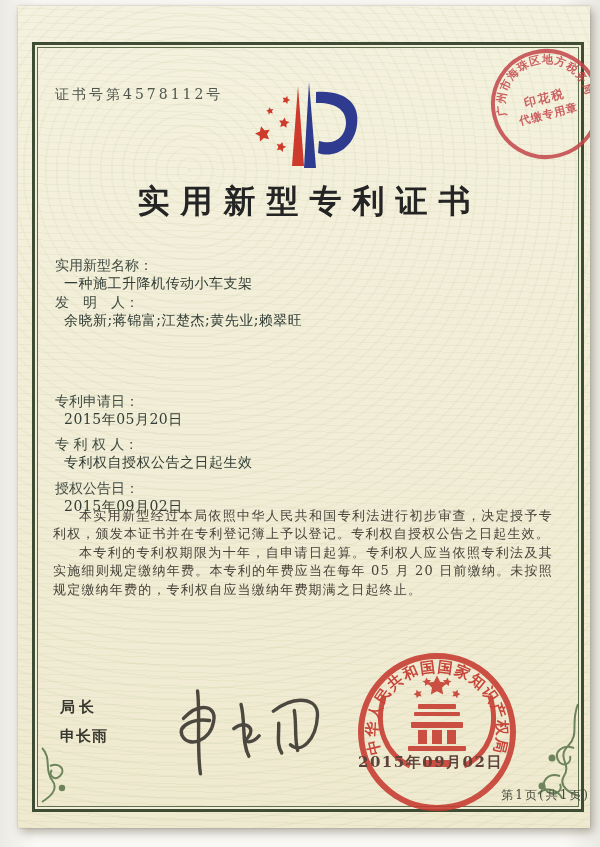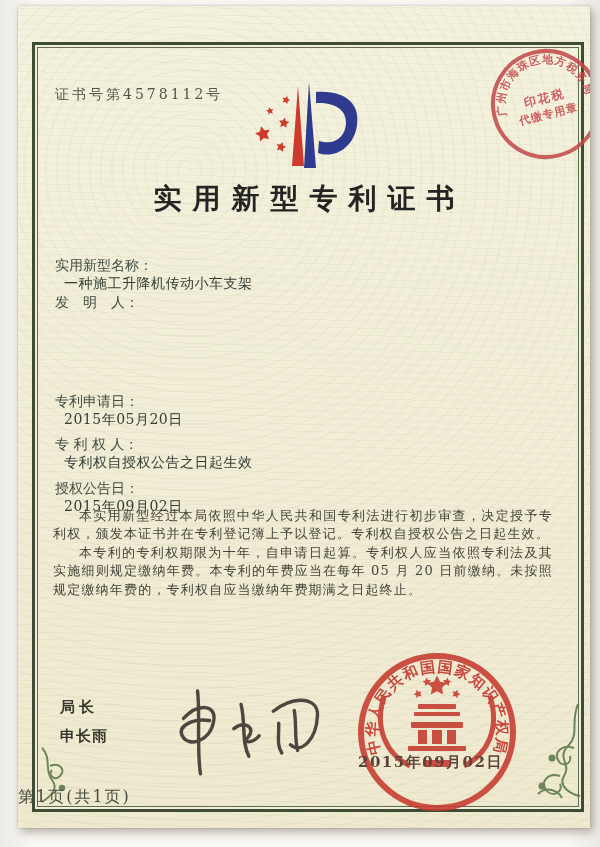--- a/index.html
+++ b/index.html
@@ -22,21 +22,21 @@
     border:3px solid #3e4c34;
     box-shadow:inset 0 0 0 2px #f2eeda, inset 0 0 0 3px #5c6e4c;
   }
   .cert-no{
     position:absolute;left:37px;top:80px;font-size:14px;color:#4f554b;
     letter-spacing:3px;word-spacing:2px;
   }
   .logo{position:absolute;left:218px;top:74px;width:136px;height:94px;}
   .title{
     position:absolute;left:0;top:174px;width:100%;text-align:center;
-    font-size:28px;font-weight:bold;letter-spacing:11px;color:#242424;text-indent:11px;
+    font-size:32px;font-weight:bold;letter-spacing:11px;color:#242424;text-indent:11px;
   }
   .field-row{
     position:absolute;left:37px;width:500px;font-size:14px;color:#3e463e;
     display:flex;white-space:nowrap;flex-direction:column;
   }
   .field-row .lab{color:#424c42;}
   .field-row .val{margin-left:9px;color:#333d35;letter-spacing:.5px;}
   .paras{
     position:absolute;left:35px;top:501px;width:500px;
     font-size:13px;line-height:1.42;color:#46443a;text-align:justify;
@@ -46,22 +46,22 @@
   .signoff .t{letter-spacing:4px;display:block;}
   .signoff .n{display:block;margin-top:10px;letter-spacing:1px;}
   .signature{position:absolute;left:140px;top:676px;width:190px;height:100px;transform:rotate(-2deg);}
   .seal{position:absolute;left:330px;top:642px;width:178px;height:172px;opacity:.92;}
   .seal-date{
     position:absolute;left:340px;top:747px;font-size:15px;font-weight:bold;
     color:#5d423a;letter-spacing:1.5px;z-index:6;
   }
   .tax-stamp{position:absolute;left:468px;top:34px;width:120px;height:128px;transform:rotate(-14deg);opacity:.85;}
   .footer{
-    position:absolute;left:0;top:781px;width:100%;text-align:left;
-    font-size:16px;letter-spacing:2px;color:#474b3e;
+    position:absolute;left:0;top:781px;width:100%;text-align:right;
+    font-size:12px;letter-spacing:2px;color:#474b3e;
   }
   .flourish-br{position:absolute;left:496px;top:692px;width:70px;height:104px;}
   .flourish-bl{position:absolute;left:18px;top:738px;width:44px;height:62px;}
 </style>
 </head>
 <body>
 
 <div class="paper">
 
   <div class="frame"></div>
@@ -85,20 +85,21 @@
   </svg>
 
   <div class="title">实用新型专利证书</div>
 
   <div class="field-row" style="top:251px">
     <span class="lab">实用新型名称：</span>
     <span class="val">一种施工升降机传动小车支架</span>
   </div>
   <div class="field-row" style="top:288px">
     <span class="lab">发　明　人：</span>
+    <span class="val">余晓新;蒋锦富;江楚杰;黄先业;赖翠旺</span>
   </div>
   <div class="field-row" style="top:387px">
     <span class="lab">专利申请日：</span>
     <span class="val">2015年05月20日</span>
   </div>
   <div class="field-row" style="top:430px">
     <span class="lab">专 利 权 人：</span>
     <span class="val">专利权自授权公告之日起生效</span>
   </div>
   <div class="field-row" style="top:474px">

